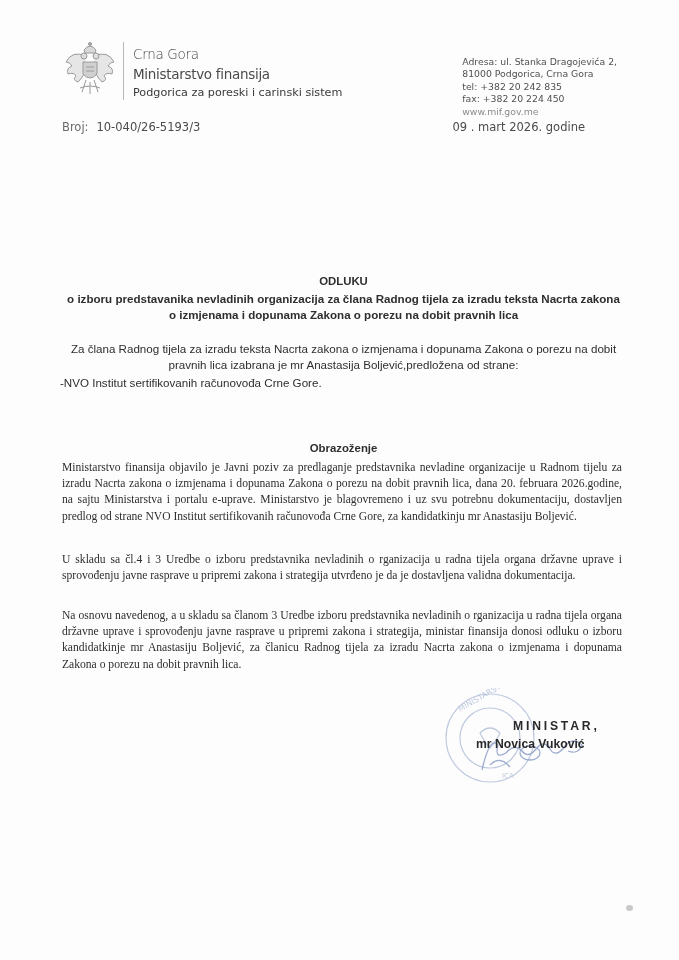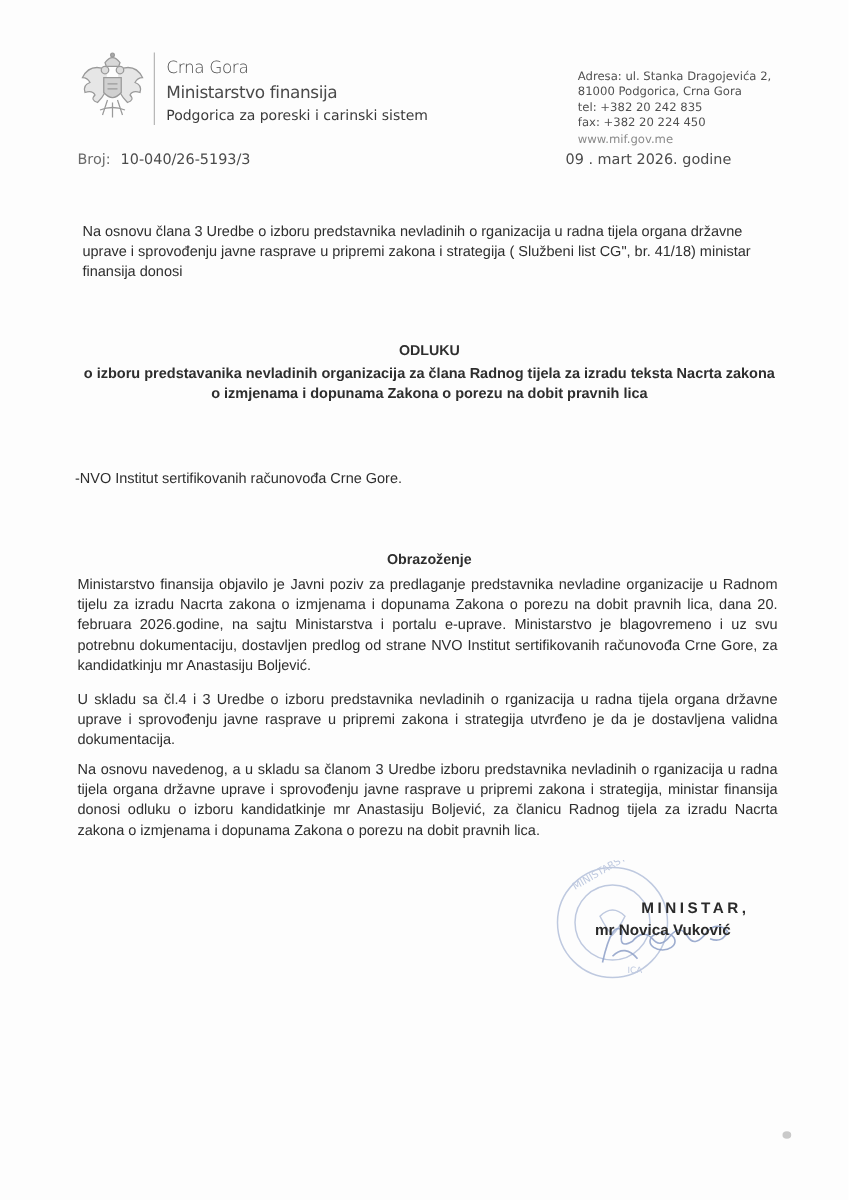--- a/index.html
+++ b/index.html
@@ -49,21 +49,21 @@
       position: absolute; right: 94px; top: 120px;
       font-family: "DejaVu Sans", sans-serif;
       font-size: 11.5px; color: #4a4a4a;
     }
 
     
     .text {
       position: absolute;
       font-size: 11.6px; line-height: 16.2px; color: #2e2e2e;
     }
-    .justify { text-align: justify; text-align-last: left; }
+    .justify { text-align: justify; text-align-last: left; font-family: Liberation Serif, serif; }
     .center { text-align: center; }
     .bold { font-weight: bold; }
 
     .intro { left: 66px; top: 178px; width: 555px; }
     .title-odluku { left: 66px; top: 273px; width: 555px; font-size: 11.4px; }
     .subtitle { left: 66px; top: 291px; width: 555px; font-size: 11.6px; line-height: 16px; }
     .decision { left: 66px; top: 341px; width: 555px; }
     .nvo { left: 60px; top: 375px; width: 555px; }
     .title-obr { left: 66px; top: 440px; width: 555px; font-size: 11.4px; text-align: center; }
     .p1 { left: 62px; top: 460px; width: 560px; }
@@ -132,25 +132,25 @@
     <div>tel: +382 20 242 835</div>
     <div>fax: +382 20 224 450</div>
     <div class="web">www.mif.gov.me</div>
   </div>
 
   <div class="broj">
     <span class="label">Broj:</span><span>10-040/26-5193/3</span>
   </div>
   <div class="date">09 . mart  2026. godine</div>
 
-  <div class="text intro">Na osnovu člana 3 Uredbe o izboru predstavnika nevladinih o rganizacija  u radna tijela organa državne uprave i sprovođenju javne rasprave  u pripremi zakona i strategija ( Službeni list CG", br. 41/18) ministar finansija donosi</div>
 
   <div class="text title-odluku center bold">ODLUKU</div>
   <div class="text subtitle center bold">o izboru predstavanika nevladinih organizacija za člana Radnog tijela za izradu teksta Nacrta zakona o izmjenama i dopunama Zakona o porezu na dobit pravnih lica</div>
 
+  <div class="text decision center">Za člana Radnog tijela za izradu teksta Nacrta zakona o izmjenama i dopunama Zakona o porezu na dobit pravnih lica izabrana je mr Anastasija Boljević,predložena od strane:</div>
   <div class="text nvo">-NVO Institut sertifikovanih računovođa Crne Gore.</div>
 
   <div class="text title-obr center bold">Obrazoženje</div>
 
   <div class="text p1 justify">Ministarstvo finansija objavilo je Javni poziv za predlaganje predstavnika nevladine organizacije u Radnom tijelu za izradu Nacrta zakona o izmjenama i dopunama Zakona o porezu na dobit pravnih lica, dana 20. februara 2026.godine, na sajtu Ministarstva i portalu e-uprave. Ministarstvo je blagovremeno i uz svu potrebnu dokumentaciju, dostavljen predlog od strane NVO Institut sertifikovanih računovođa Crne Gore, za kandidatkinju mr Anastasiju Boljević.</div>
   <div class="text p2 justify">U skladu sa čl.4 i 3 Uredbe o izboru predstavnika nevladinih o rganizacija  u radna tijela organa državne uprave i sprovođenju javne rasprave  u pripremi zakona i strategija utvrđeno je da je dostavljena validna dokumentacija.</div>
   <div class="text p3 justify">Na osnovu navedenog, a u skladu sa članom 3 Uredbe izboru predstavnika nevladinih o rganizacija u radna tijela organa državne uprave i sprovođenju javne rasprave  u pripremi zakona i strategija, ministar finansija donosi odluku o izboru kandidatkinje mr Anastasiju Boljević, za članicu Radnog tijela za izradu Nacrta zakona o izmjenama i dopunama Zakona o porezu na dobit pravnih lica.</div>
 
   <div class="stamp">
     <svg viewBox="0 0 100 100">

